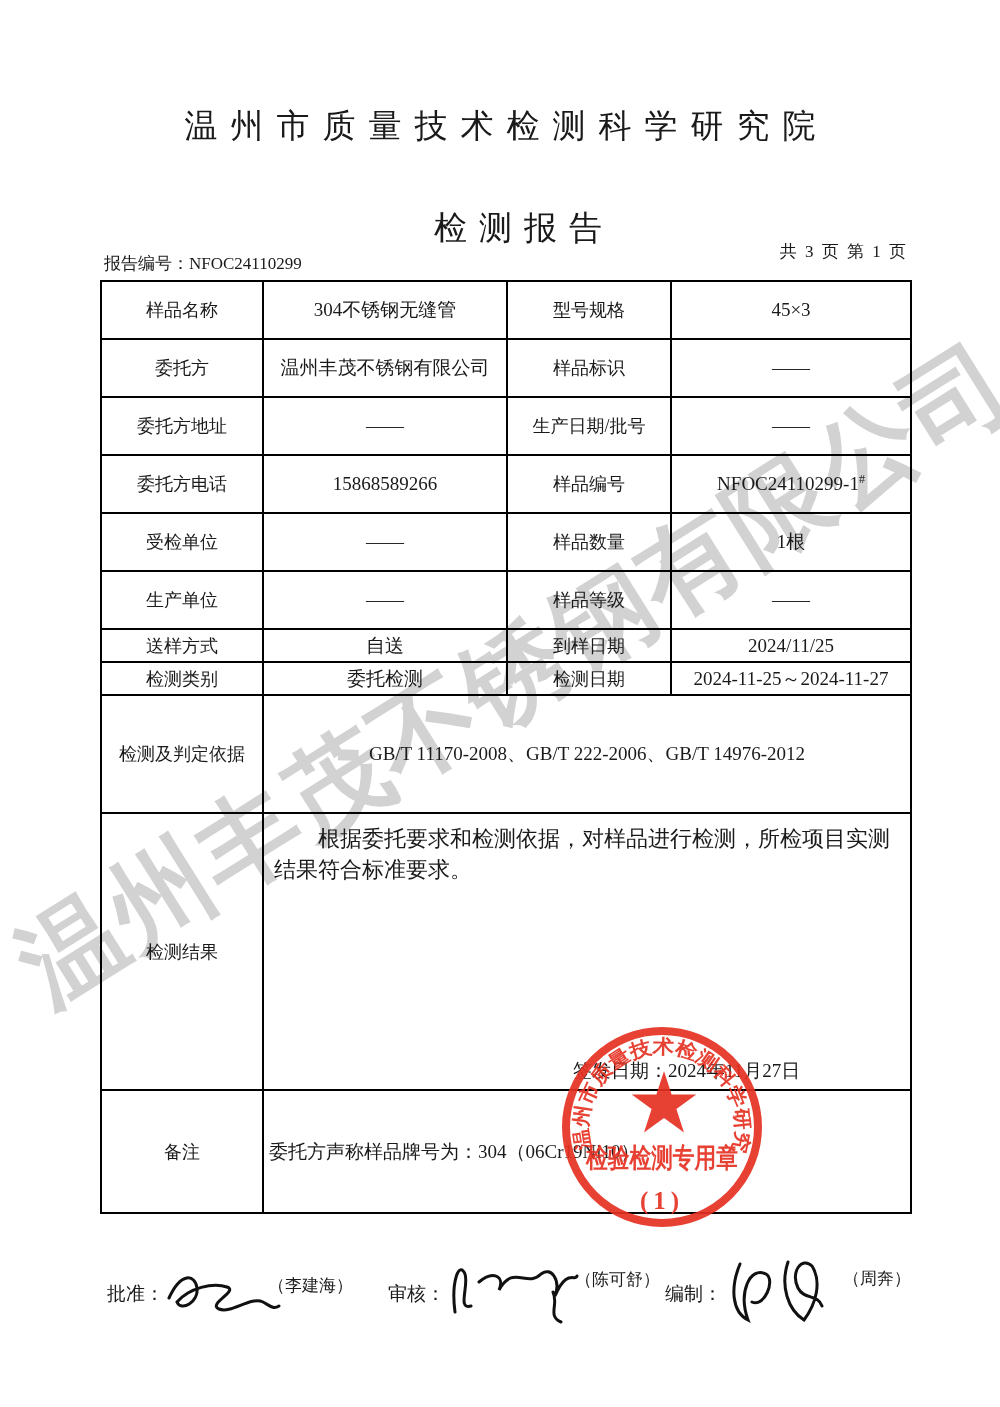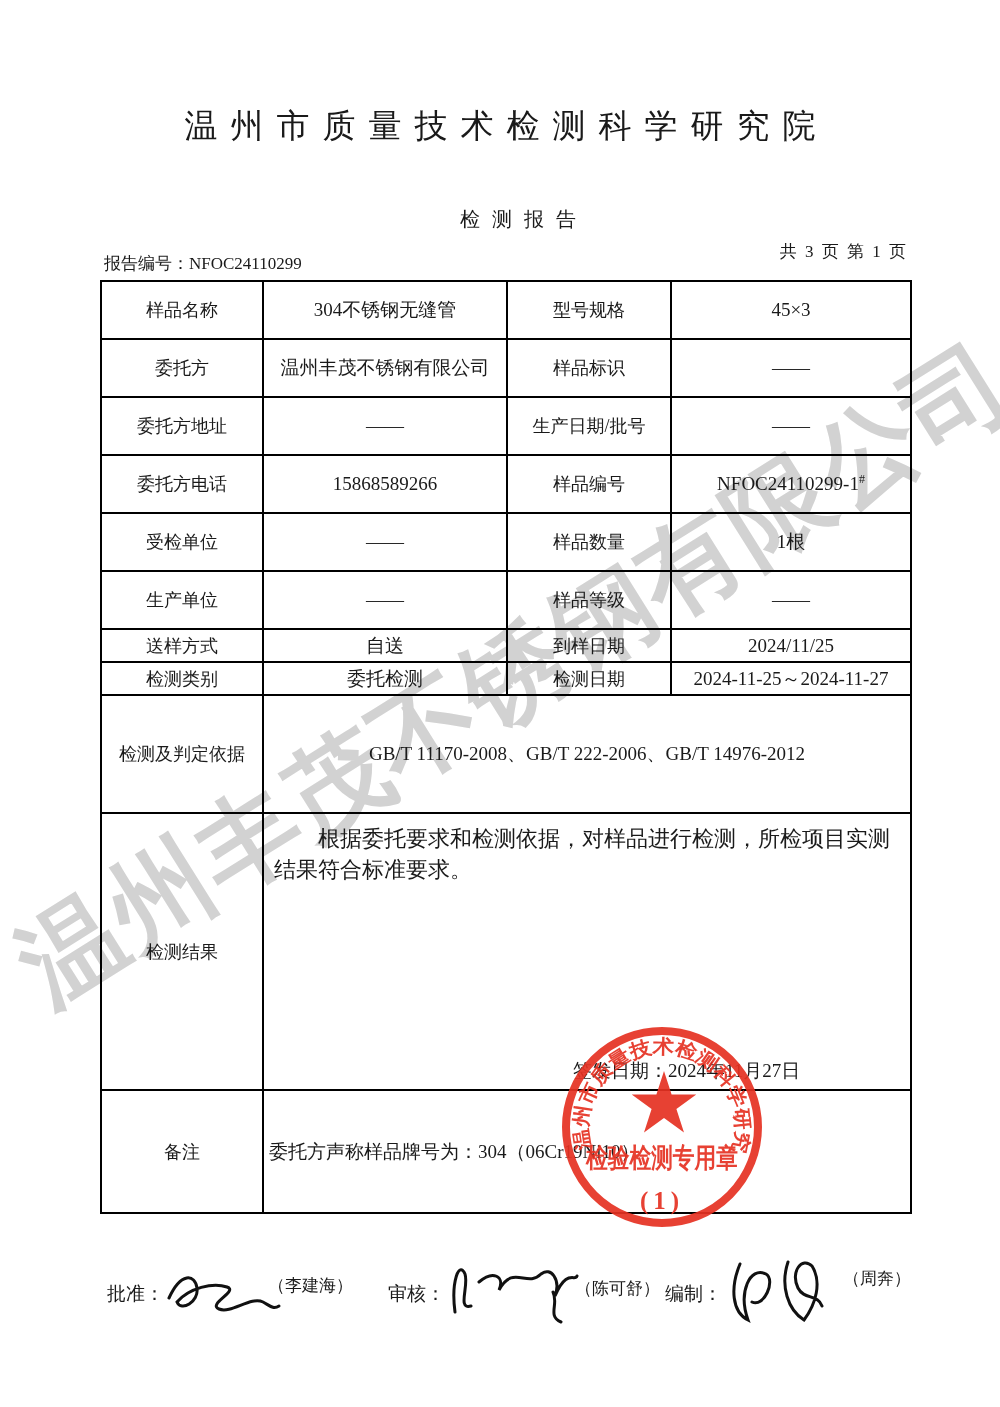--- a/index.html
+++ b/index.html
@@ -30,21 +30,21 @@
     margin:0;
     text-align:center;
     font-size:33px;font-weight:400;
     letter-spacing:13px;text-indent:13px;
     z-index:1;
   }
   .subtitle{
     position:absolute;top:206px;left:0;right:0;
     margin:0;
     text-align:center;
-    font-size:20px;font-weight:400;
+    font-size:33px;font-weight:400;
     letter-spacing:12px;text-indent:12px;
     z-index:1;
     padding-left:36px;
   }
   .page-info{
     position:absolute;top:240px;right:92px;
     font-size:17px;letter-spacing:2px;
     z-index:1;
   }
   .report-no{
@@ -224,21 +224,21 @@
     <span class="sig-label" style="left:107px;top:33px;">批准：</span>
     <svg class="sig-svg" style="left:155px;top:12px;" width="128" height="62" viewBox="0 0 128 62">
       <path d="M14 38 C 26 12, 40 14, 42 28 C 44 42, 26 52, 22 42 C 34 28, 58 22, 72 27 C 84 31, 52 44, 64 49 C 76 54, 96 36, 108 42 C 114 45, 118 50, 124 46" fill="none" stroke="#111" stroke-width="3" stroke-linecap="round"></path>
     </svg>
     <span class="sig-name" style="left:268px;top:10px;">（李建海）</span>
 
     <span class="sig-label" style="left:388px;top:33px;">审核：</span>
     <svg class="sig-svg" style="left:443px;top:4px;" width="138" height="74" viewBox="0 0 138 74">
       <path d="M12 60 C 8 30, 16 8, 22 22 C 26 34, 14 58, 28 54 M36 30 C 50 18, 62 24, 56 38 C 70 12, 84 36, 98 22 C 108 14, 118 28, 112 44 C 124 16, 132 30, 134 24 M110 40 C 116 52, 104 64, 118 70" fill="none" stroke="#111" stroke-width="3" stroke-linecap="round"></path>
     </svg>
-    <span class="sig-name" style="left:575px;top:13px;">（陈可舒）</span>
+    <span class="sig-name" style="left:575px;top:4px;">（陈可舒）</span>
 
     <span class="sig-label" style="left:665px;top:33px;">编制：</span>
     <svg class="sig-svg" style="left:722px;top:2px;" width="120" height="80" viewBox="0 0 120 80">
       <path d="M18 14 C 8 38, 10 62, 26 70 C 16 42, 28 16, 44 24 C 54 30, 42 58, 30 52 M66 12 C 58 36, 66 60, 82 70 C 94 54, 100 32, 90 16 C 80 6, 68 22, 76 38 C 82 50, 96 44, 100 56" fill="none" stroke="#111" stroke-width="3" stroke-linecap="round"></path>
     </svg>
     <span class="sig-name" style="left:843px;top:3px;">（周奔）</span>
   </div>
 
 </div>
 

